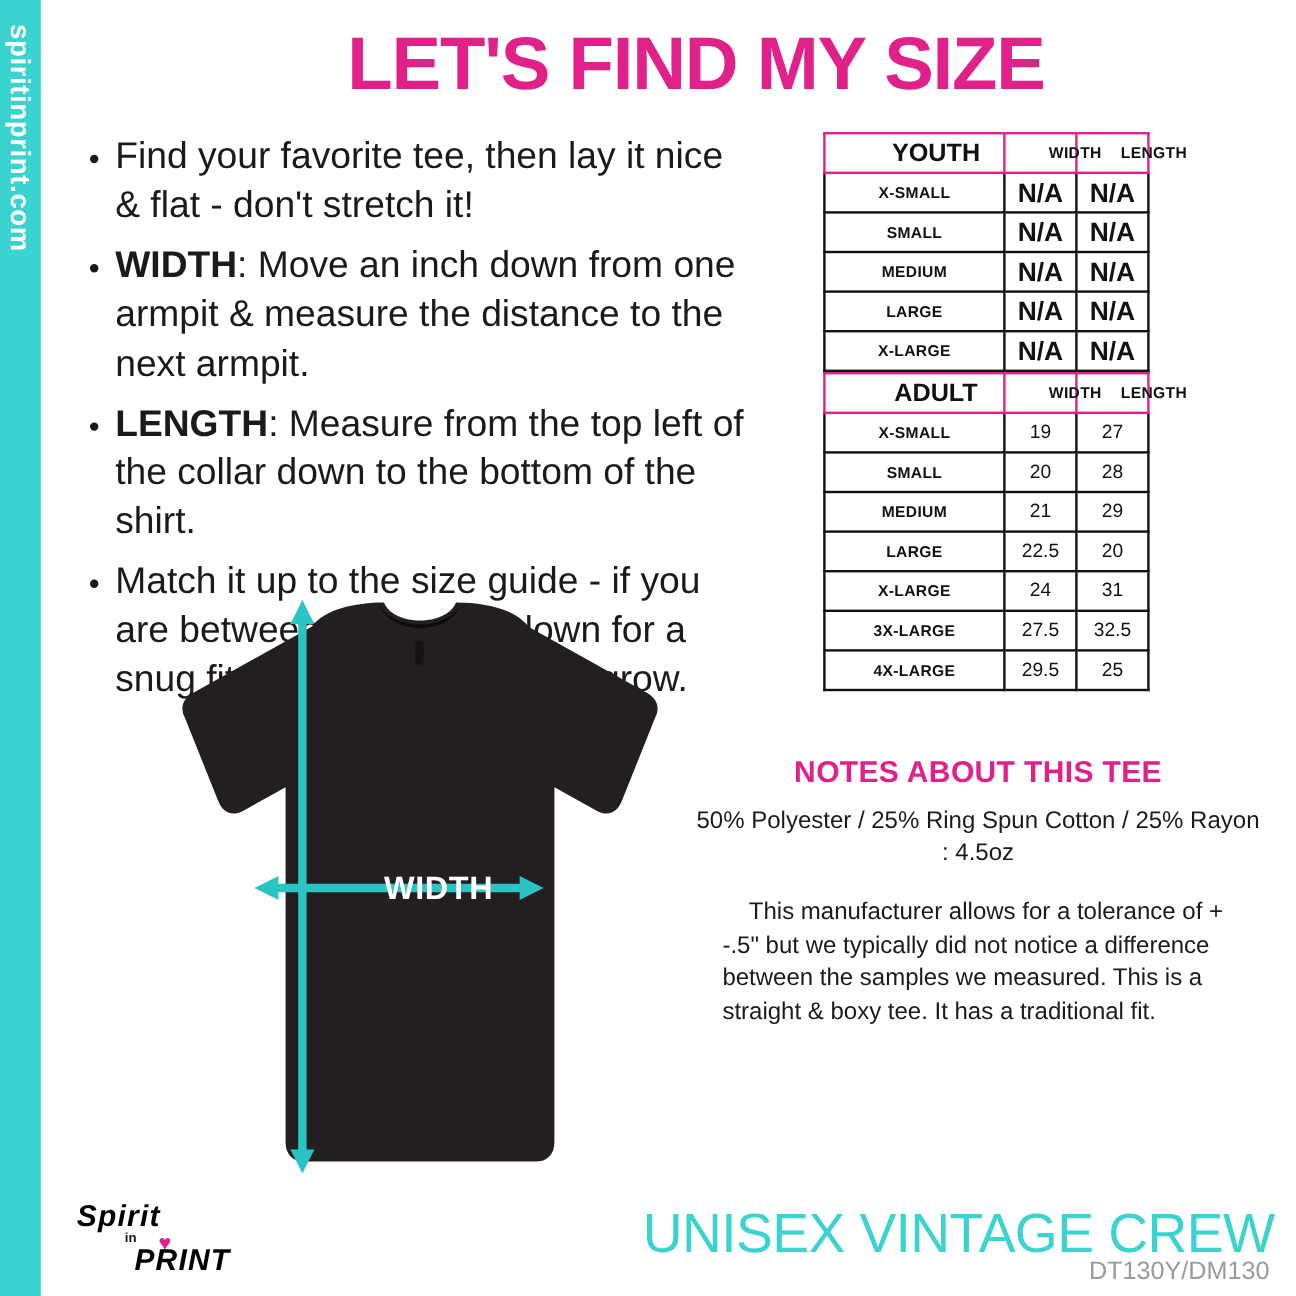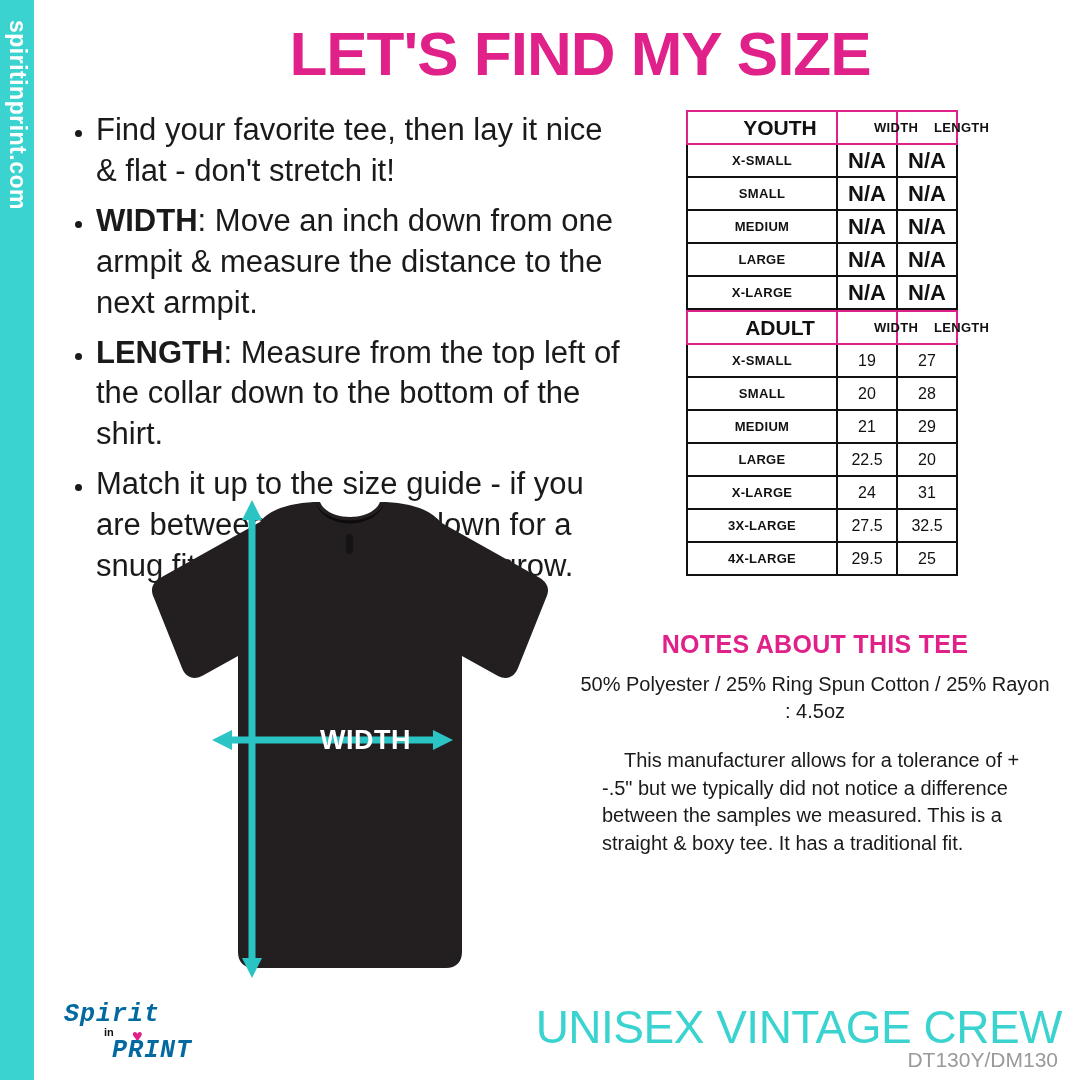--- a/index.html
+++ b/index.html
@@ -205,25 +205,24 @@
   
   #logo {
     position: absolute;
     left: 62px;
     top: 1000px;
     width: 120px;
     height: 72px;
   }
   #logo .l1, #logo .l2 {
     position: absolute;
-    color: #0369a1;
+    color: #000000;
     font-weight: 800;
     font-style: italic;
     letter-spacing: 1px;
-    font-family: Liberation Mono, monospace;
   }
   #logo .l1 {
     left: 2px; top: 0; font-size: 25px;
   }
   #logo .l2 {
     left: 2px; top: 36px; font-size: 25px; margin-left: 48px;
   }
   #logo .in {
     position: absolute;
     left: 42px; top: 26px;

